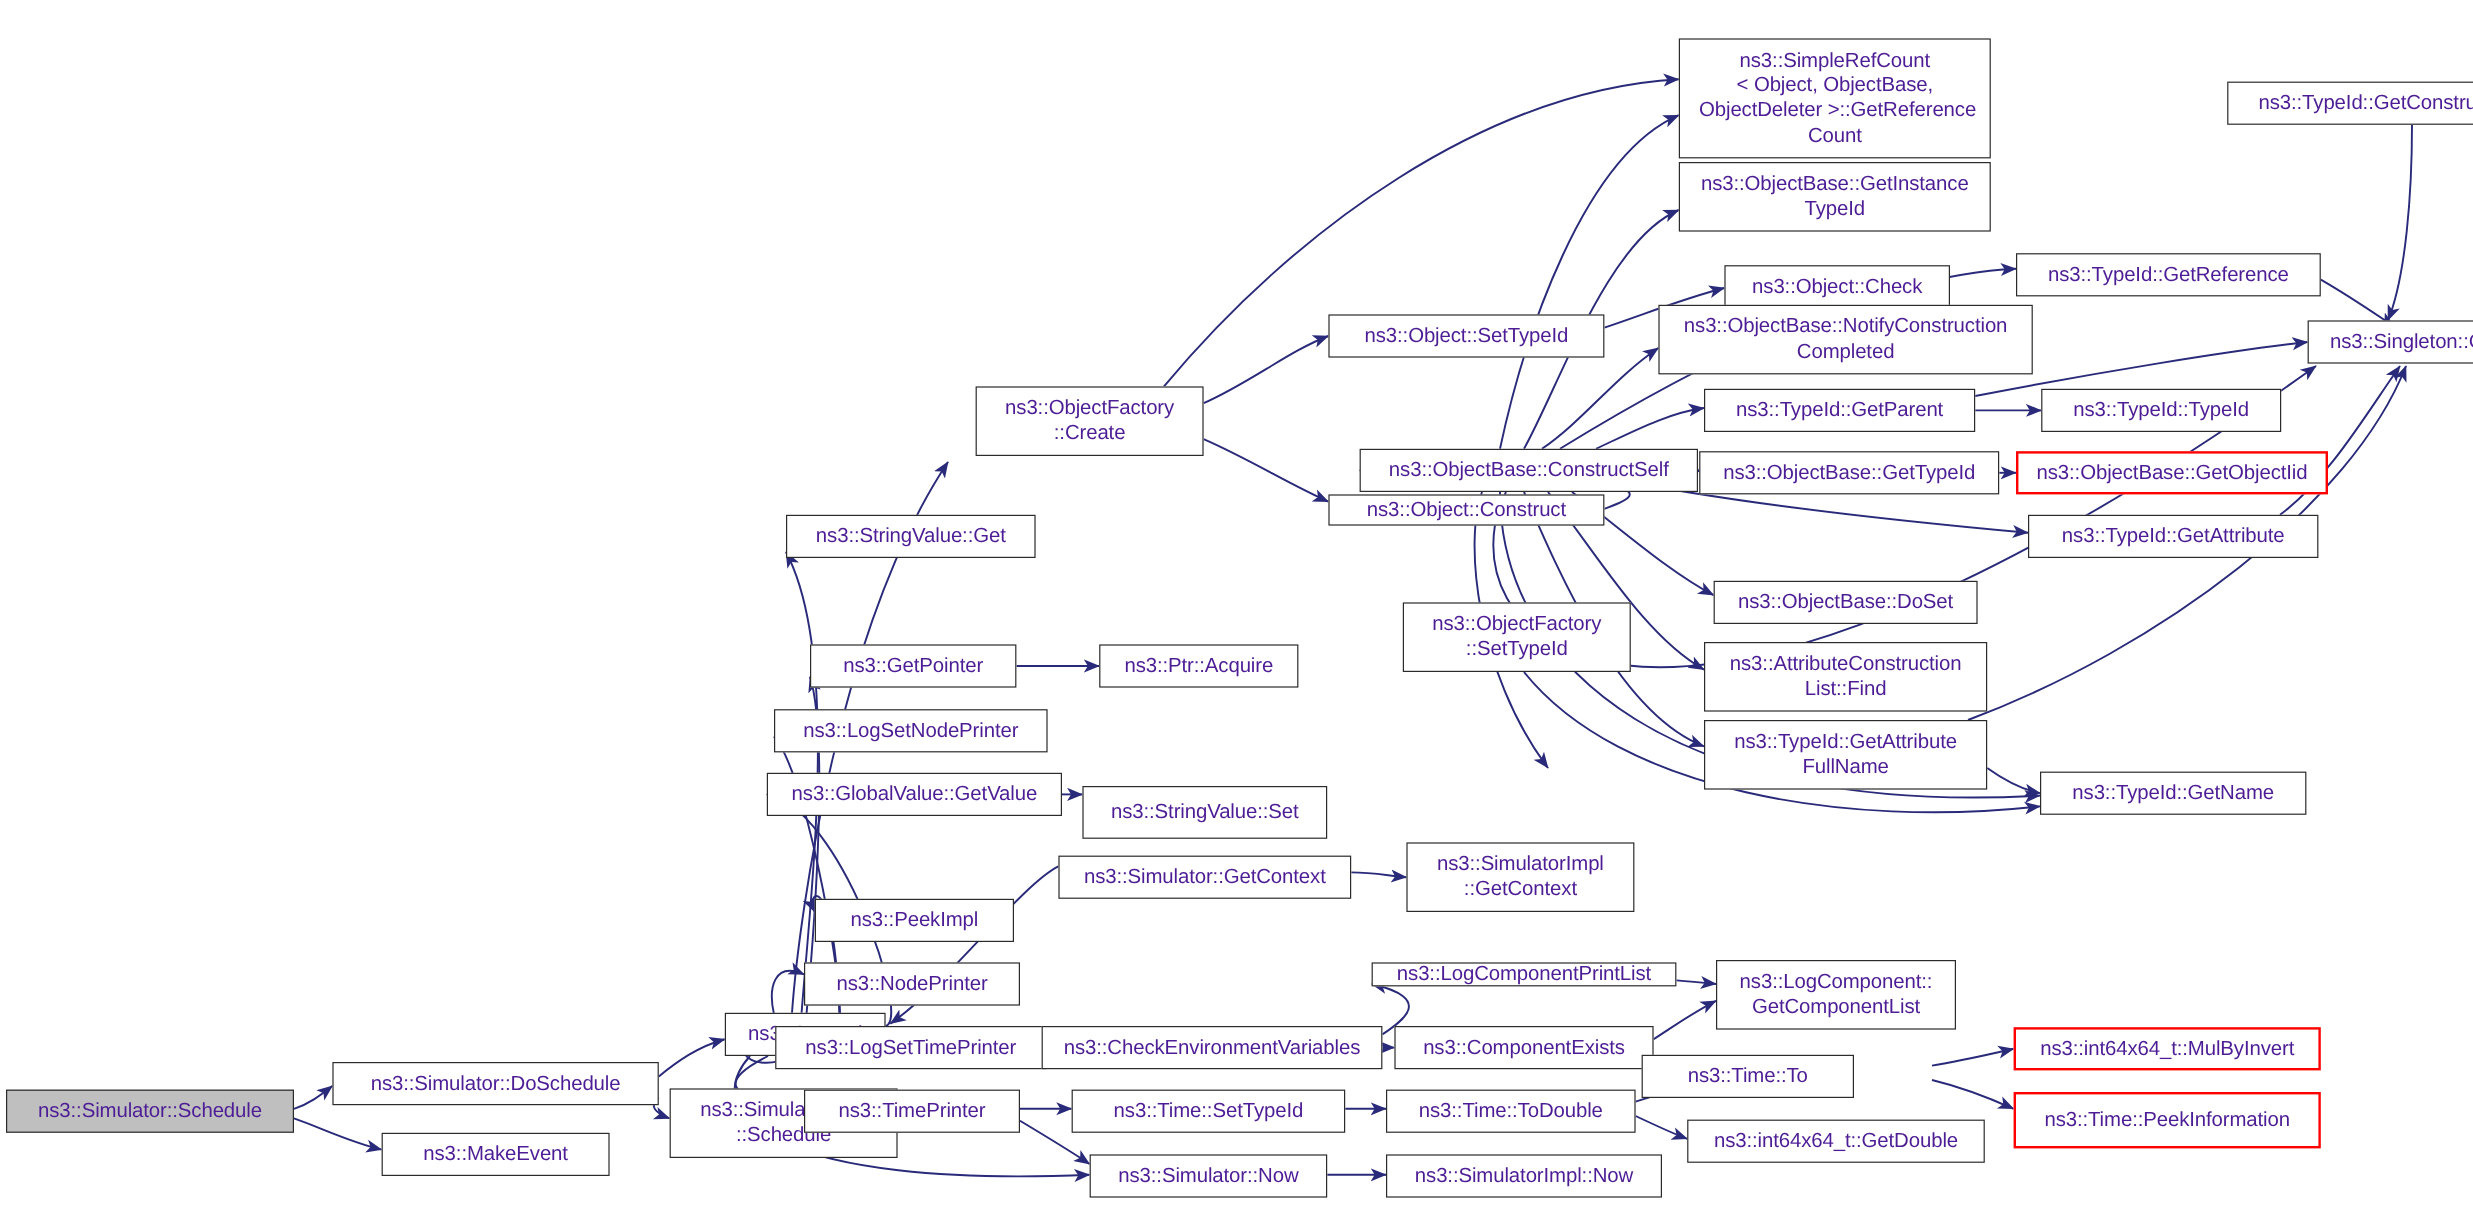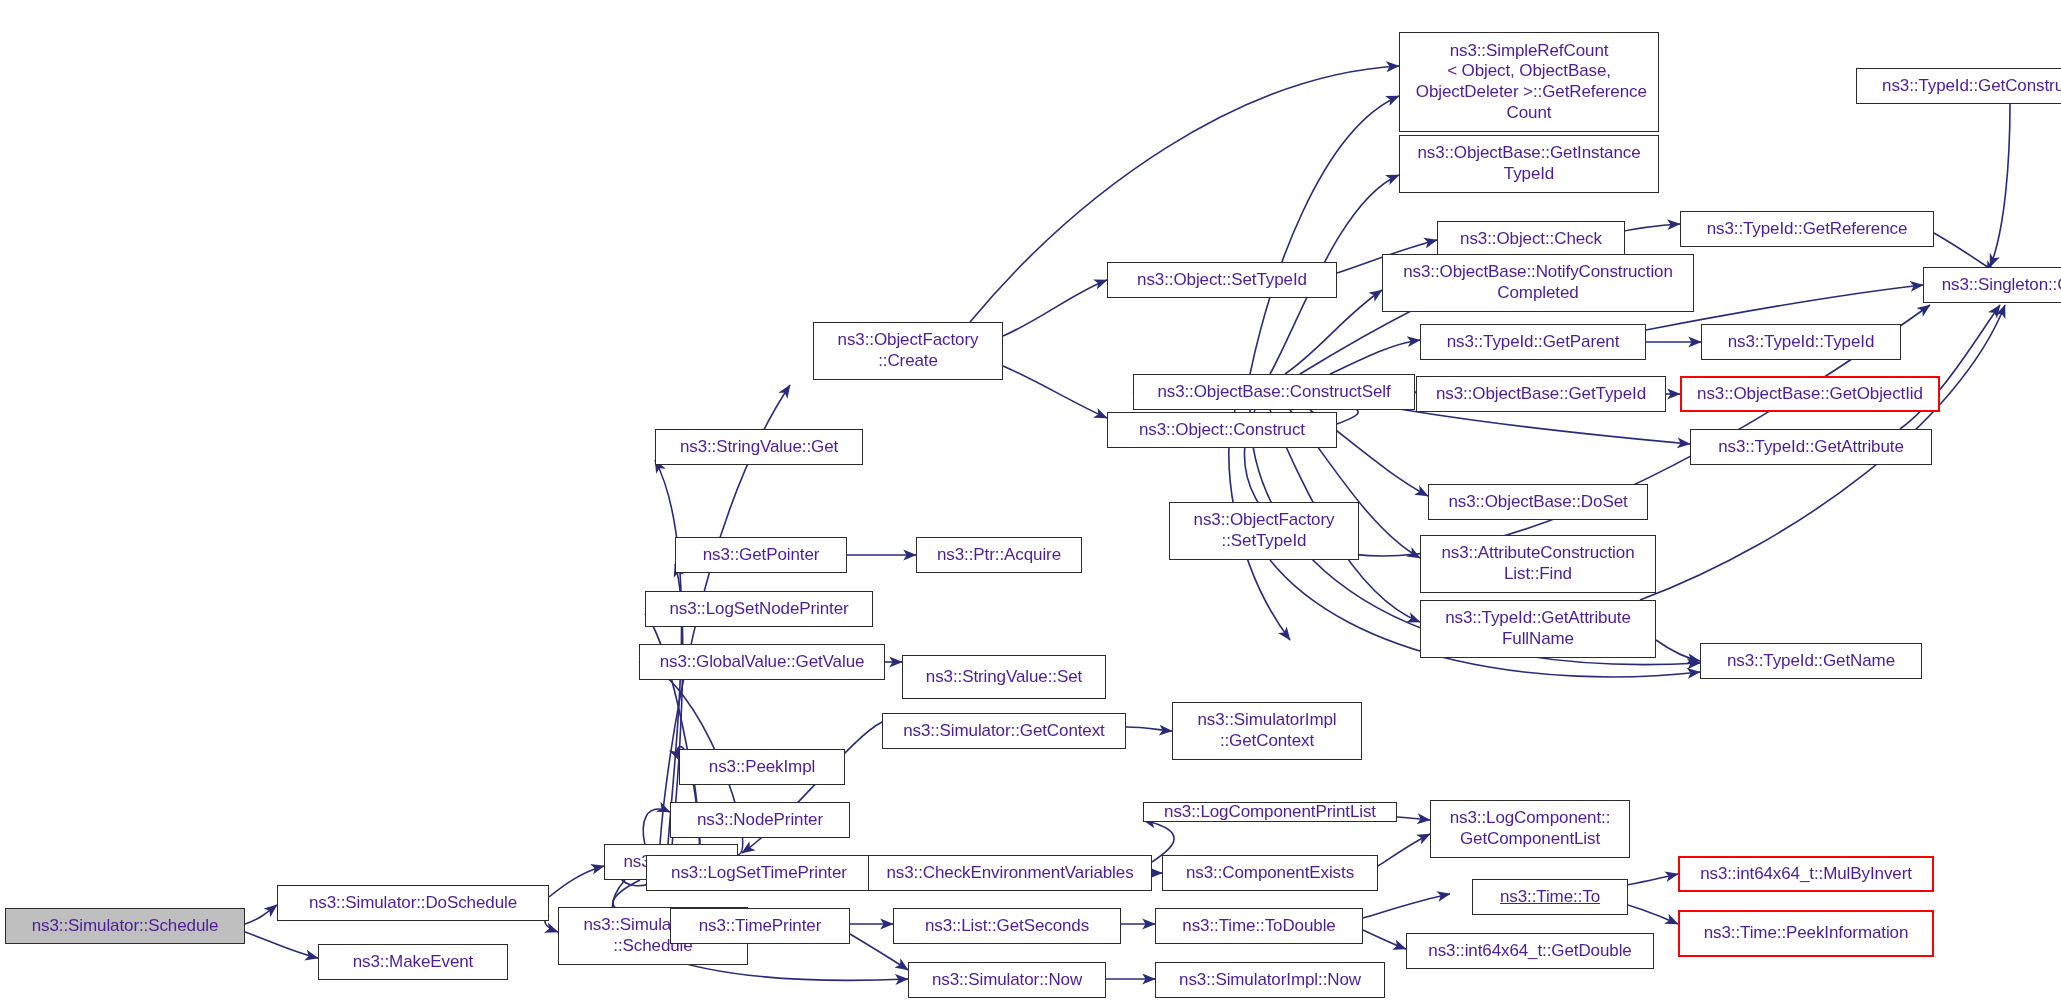--- a/index.html
+++ b/index.html
@@ -127,21 +127,21 @@
   <div id="node-layer">
       <div class="node root" style="left: 5px; top: 908px; width: 240px; height: 36px;"><span>ns3::Simulator::Schedule</span></div>
       <div class="node" style="left: 277px; top: 885px; width: 272px; height: 36px;"><span>ns3::Simulator::DoSchedule</span></div>
       <div class="node" style="left: 318px; top: 944px; width: 190px; height: 36px;"><span>ns3::MakeEvent</span></div>
       <div class="node" style="left: 558px; top: 907px; width: 190px; height: 58px;"><span>ns3::SimulatorImpl
 ::Schedule</span></div>
       <div class="node" style="left: 604px; top: 844px; width: 134px; height: 36px;"><span>ns3::GetImpl</span></div>
       <div class="node" style="left: 813px; top: 322px; width: 190px; height: 58px;"><span>ns3::ObjectFactory
 ::Create</span></div>
       <div class="node" style="left: 1107px; top: 262px; width: 230px; height: 36px;"><span>ns3::Object::SetTypeId</span></div>
-      <div class="node" style="left: 1107px; top: 412px; width: 230px; height: 36px;"><span>ns3::Object::Construct</span></div>
+      <div class="node" style="left: 1107px; top: 412px; width: 230px; height: 26px;"><span>ns3::Object::Construct</span></div>
       <div class="node" style="left: 1437px; top: 221px; width: 188px; height: 36px;"><span>ns3::Object::Check</span></div>
       <div class="node" style="left: 1399px; top: 32px; width: 260px; height: 100px;"><span>ns3::SimpleRefCount
 &lt; Object, ObjectBase,
  ObjectDeleter &gt;::GetReference
 Count</span></div>
       <div class="node" style="left: 1399px; top: 135px; width: 260px; height: 58px;"><span>ns3::ObjectBase::GetInstance
 TypeId</span></div>
       <div class="node" style="left: 1856px; top: 68px; width: 262px; height: 36px;"><span>ns3::TypeId::GetConstructor</span></div>
       <div class="node" style="left: 1382px; top: 254px; width: 312px; height: 58px;"><span>ns3::ObjectBase::NotifyConstruction
 Completed</span></div>
@@ -172,22 +172,22 @@
       <div class="node" style="left: 1172px; top: 702px; width: 190px; height: 58px;"><span>ns3::SimulatorImpl
 ::GetContext</span></div>
       <div class="node" style="left: 670px; top: 802px; width: 180px; height: 36px;"><span>ns3::NodePrinter</span></div>
       <div class="node" style="left: 646px; top: 855px; width: 226px; height: 36px;"><span>ns3::LogSetTimePrinter</span></div>
       <div class="node" style="left: 868px; top: 855px; width: 284px; height: 36px;"><span>ns3::CheckEnvironmentVariables</span></div>
       <div class="node" style="left: 1143px; top: 802px; width: 254px; height: 20px;"><span>ns3::LogComponentPrintList</span></div>
       <div class="node" style="left: 1162px; top: 855px; width: 216px; height: 36px;"><span>ns3::ComponentExists</span></div>
       <div class="node" style="left: 1430px; top: 800px; width: 200px; height: 58px;"><span>ns3::LogComponent::
 GetComponentList</span></div>
       <div class="node" style="left: 670px; top: 908px; width: 180px; height: 36px;"><span>ns3::TimePrinter</span></div>
-      <div class="node" style="left: 893px; top: 908px; width: 228px; height: 36px;"><span>ns3::List::GetSeconds</span></div>
+      <div class="node" style="left: 893px; top: 908px; width: 228px; height: 36px;"><span>ns3::Time::SetTypeId</span></div>
       <div class="node" style="left: 1155px; top: 908px; width: 208px; height: 36px;"><span>ns3::Time::ToDouble</span></div>
-      <div class="node" style="left: 1472px; top: 879px; width: 156px; height: 36px; text-decoration: underline;"><span>ns3::Time::To</span></div>
+      <div class="node" style="left: 1368px; top: 879px; width: 177px; height: 36px;"><span>ns3::Time::To</span></div>
       <div class="node" style="left: 1406px; top: 933px; width: 248px; height: 36px;"><span>ns3::int64x64_t::GetDouble</span></div>
       <div class="node red" style="left: 1678px; top: 856px; width: 256px; height: 36px;"><span>ns3::int64x64_t::MulByInvert</span></div>
       <div class="node red" style="left: 1678px; top: 910px; width: 256px; height: 47px;"><span>ns3::Time::PeekInformation</span></div>
       <div class="node" style="left: 908px; top: 962px; width: 198px; height: 36px;"><span>ns3::Simulator::Now</span></div>
       <div class="node" style="left: 1155px; top: 962px; width: 230px; height: 36px;"><span>ns3::SimulatorImpl::Now</span></div>
     </div>
 </div>
 
 </body></html>

